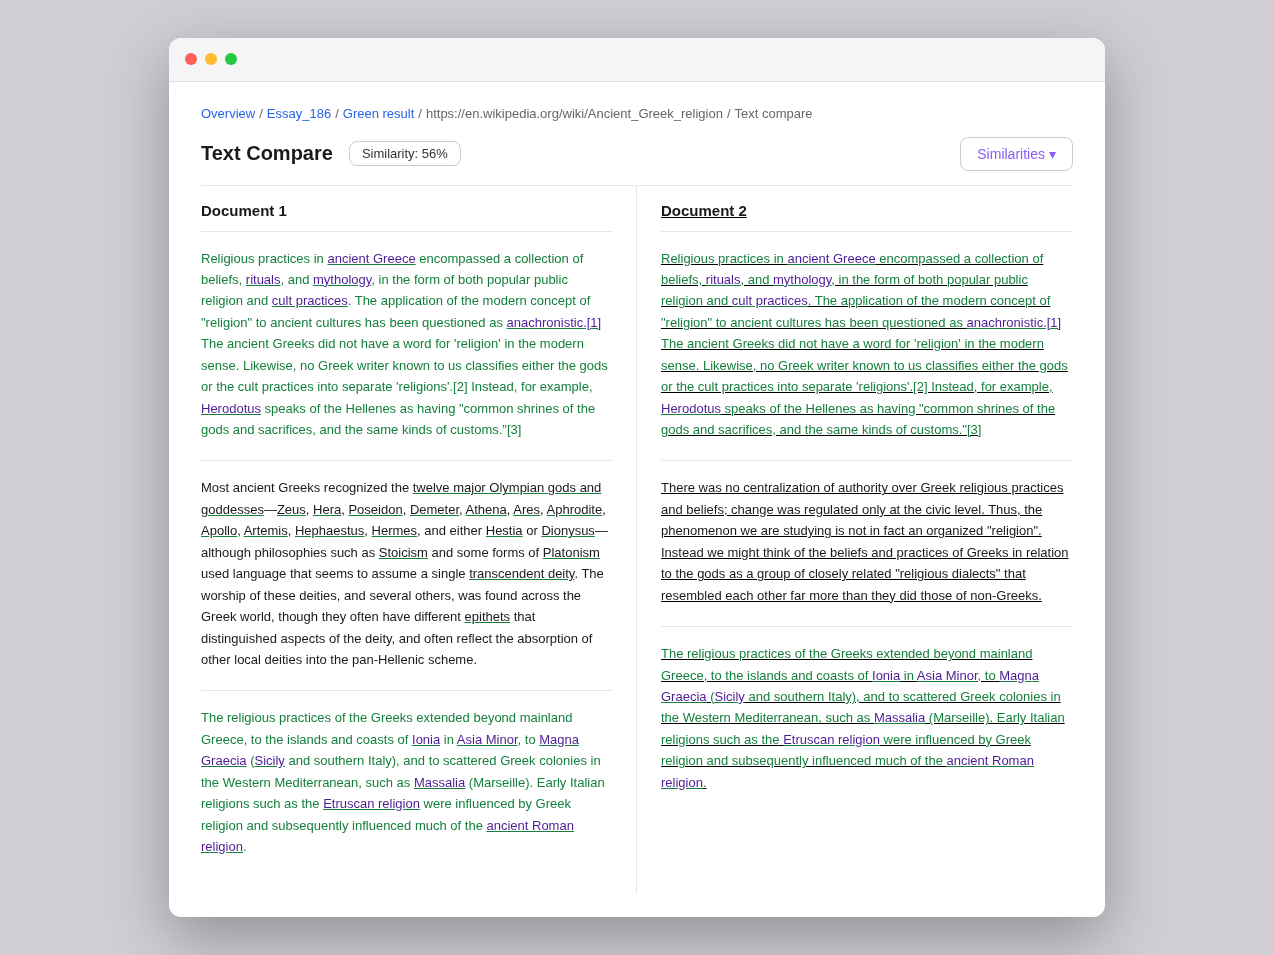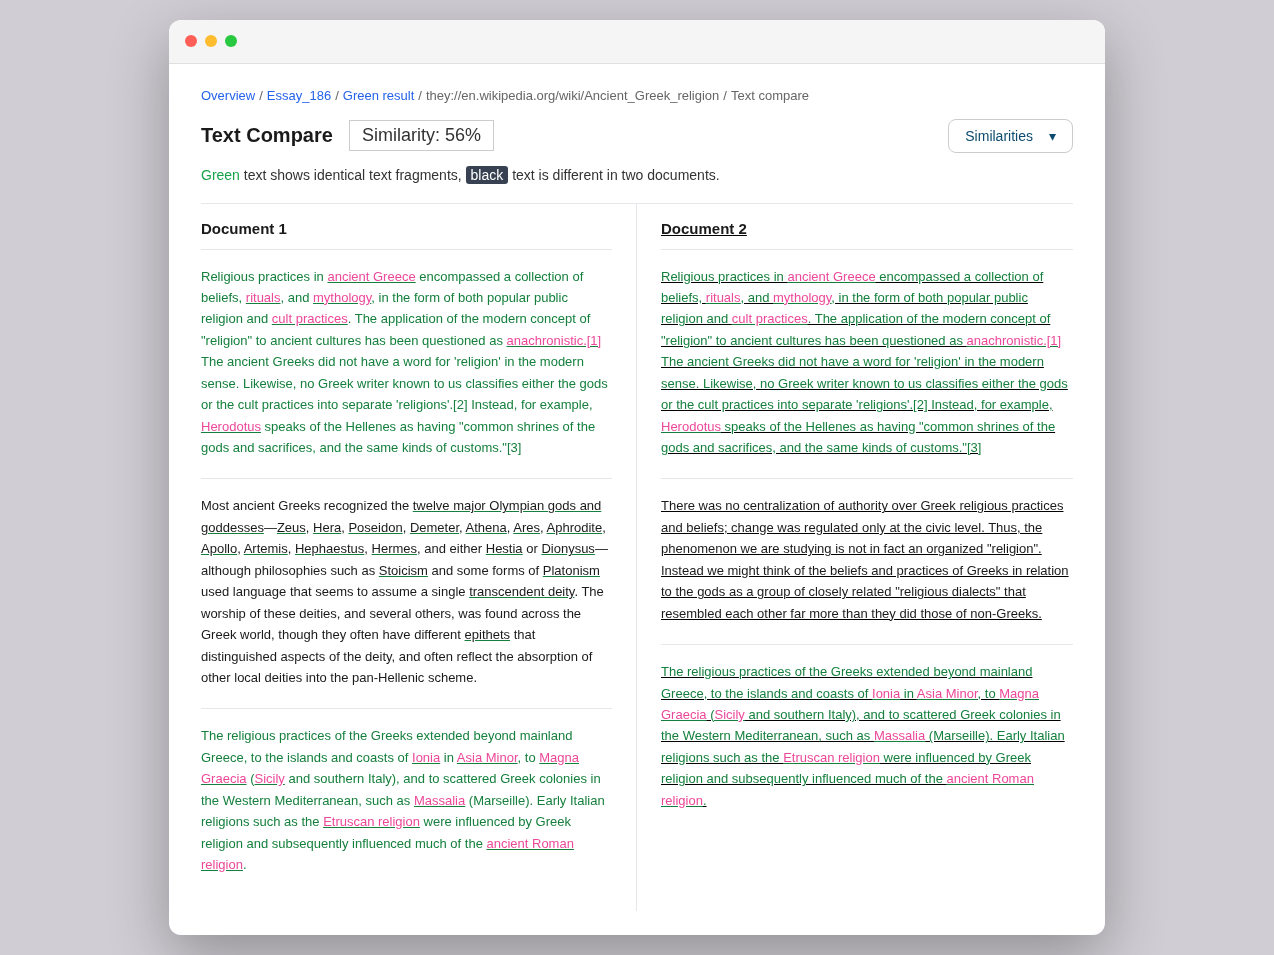--- a/index.html
+++ b/index.html
@@ -64,37 +64,37 @@
       align-items: center;
       gap: 16px;
     }
     .page-title {
       font-size: 20px;
       font-weight: 700;
       color: #1a1a1a;
     }
     .similarity-badge {
       border: 1px solid #ccc;
-      border-radius: 0;
+      border-radius: 8px;
       padding: 4px 12px;
-      font-size: 18px;
+      font-size: 13px;
       color: #333;
       background: #fff;
     }
     .similarities-btn {
       border: 1px solid #ccc;
       border-radius: 8px;
       padding: 8px 16px;
       font-size: 14px;
       background: #fff;
-      color: #0c4a6e;
+      color: #8b5cf6;
       cursor: pointer;
       display: flex;
       align-items: center;
-      gap: 16px;
+      gap: 4px;
     }
     .legend {
       font-size: 14px;
       color: #333;
       margin-bottom: 20px;
     }
     .legend .green-text {
       color: #16a34a;
       font-weight: 500;
     }
@@ -133,21 +133,21 @@
     .text-block {
       font-size: 13px;
       line-height: 1.65;
       color: #1a1a1a;
       margin-bottom: 20px;
     }
     .text-block.green-para {
       color: #15803d;
     }
     .text-block a, .text-block .link {
-      color: #ec4899;
+      color: #4c1d95;
       text-decoration: underline;
       text-decoration-color: #15803d;
     }
     .text-block.black-para a, .text-block.black-para .link {
       color: #1a1a1a;
     }
     .col-divider {
       border: none;
       border-top: 1px solid #e5e7eb;
       margin: 16px 0;
@@ -165,42 +165,36 @@
 
   <div class="content">
 
     <div class="breadcrumb">
       <a href="#">Overview</a>
       <span>/</span>
       <a href="#">Essay_186</a>
       <span>/</span>
       <a href="#">Green result</a>
       <span>/</span>
-      <span>they://en.wikipedia.org/wiki/Ancient_Greek_religion</span>
+      <span>https://en.wikipedia.org/wiki/Ancient_Greek_religion</span>
       <span>/</span>
       <span>Text compare</span>
     </div>
 
     <div class="header-row">
       <div class="title-area">
         <h1 class="page-title">Text Compare</h1>
         <div class="similarity-badge">Similarity: 56%</div>
       </div>
       <button class="similarities-btn">
         <span>Similarities</span>
         <span>▾</span>
       </button>
     </div>
 
-    <div class="legend">
-      <span class="green-text">Green</span>
-      <span> text shows identical text fragments, </span>
-      <span class="black-highlight">black</span>
-      <span> text is different in two documents.</span>
-    </div>
 
     <div class="columns">
 
       <div class="col">
         <div class="col-header">Document 1</div>
 
         <div class="text-block green-para">
           Religious practices in <a href="#">ancient Greece</a> encompassed a collection of beliefs, <a href="#">rituals</a>, and <a href="#">mythology</a>, in the form of both popular public religion and <a href="#">cult practices</a>. The application of the modern concept of "religion" to ancient cultures has been questioned as <a href="#">anachronistic.[1]</a> The ancient Greeks did not have a word for 'religion' in the modern sense. Likewise, no Greek writer known to us classifies either the gods or the cult practices into separate 'religions'.[2] Instead, for example, <a href="#">Herodotus</a> speaks of the Hellenes as having "common shrines of the gods and sacrifices, and the same kinds of customs."[3]
         </div>
 

